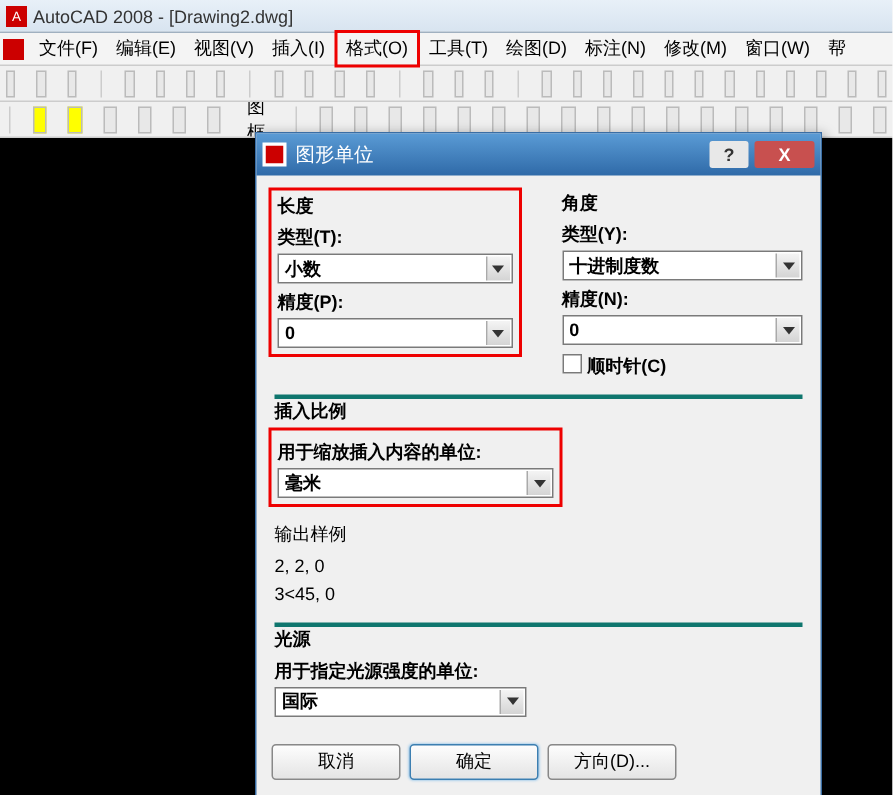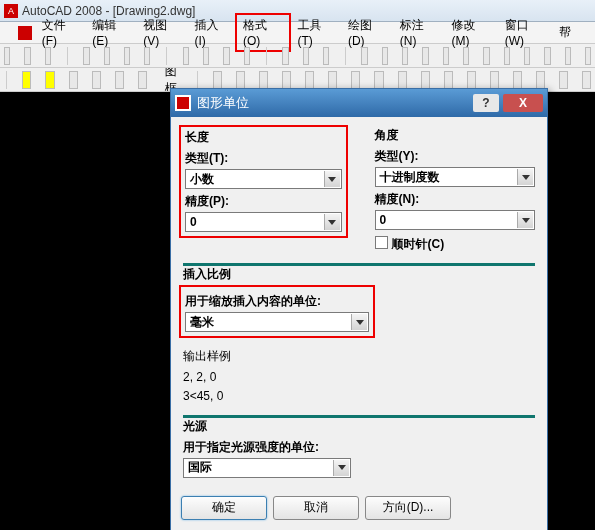--- a/index.html
+++ b/index.html
@@ -2,21 +2,21 @@
 <html><head>
 <meta charset="utf-8">
 <style>
 * { box-sizing: border-box; margin: 0; padding: 0; font-family: "Microsoft YaHei", SimSun, Arial, sans-serif; }
 body { width: 595px; height: 530px; background: #fff; overflow: hidden; position: relative; font-size: 12px; }
 
 .titlebar { display: flex; align-items: center; height: 22px; background: linear-gradient(#e8f0f8,#d8e4f0); padding: 0 4px; border-bottom: 1px solid #a0b0c0; }
 .titlebar .logo { width: 14px; height: 14px; background: #c00; margin-right: 4px; display: flex; align-items: center; justify-content: center; color: #fff; font-size: 9px; }
 .titlebar .title { font-size: 12px; color: #333; }
 
-.menubar { display: flex; align-items: center; height: 22px; background: #f4f4f4; padding: 0 18px; border-bottom: 1px solid #ccc; }
+.menubar { display: flex; align-items: center; height: 22px; background: #f4f4f4; padding: 0 2px; border-bottom: 1px solid #ccc; }
 .menubar .mlogo { width: 14px; height: 14px; background: #c00; margin-right: 4px; }
 .menubar .mitem { padding: 2px 6px; font-size: 12px; color: #000; cursor: default; }
 .menubar .mitem.hl { border: 2px solid #e00; }
 
 .toolbar { display: flex; align-items: center; height: 24px; background: #f0f0f0; border-bottom: 1px solid #ccc; padding: 0 4px; gap: 14px; overflow: hidden; }
 .toolbar .tb { width: 18px; height: 18px; background: #e8e8e8; border: 1px solid #bbb; }
 .toolbar .sep { width: 1px; height: 18px; background: #ccc; margin: 0 2px; }
 
 .canvas-area { position: absolute; top: 92px; left: 0; right: 0; bottom: 0; background: #000; }
 
@@ -206,25 +206,25 @@
     <div class="group sectiontop">
       <div class="gtitle">光源</div>
       <div class="label">用于指定光源强度的单位:</div>
       <div class="select" style="width:168px;">
         <span>国际</span>
         <div class="arrow"></div>
       </div>
     </div>
 
     <div class="btnrow">
+      <div class="btn">
+          <span>取消</span>
+        </div>
       <div class="btn primary">
           <span>确定</span>
         </div>
       <div class="btn">
-          <span>取消</span>
-        </div>
-      <div class="btn">
           <span>方向(D)...</span>
         </div>
     </div>
 
   </div>
 </div>
 
 </body></html>

